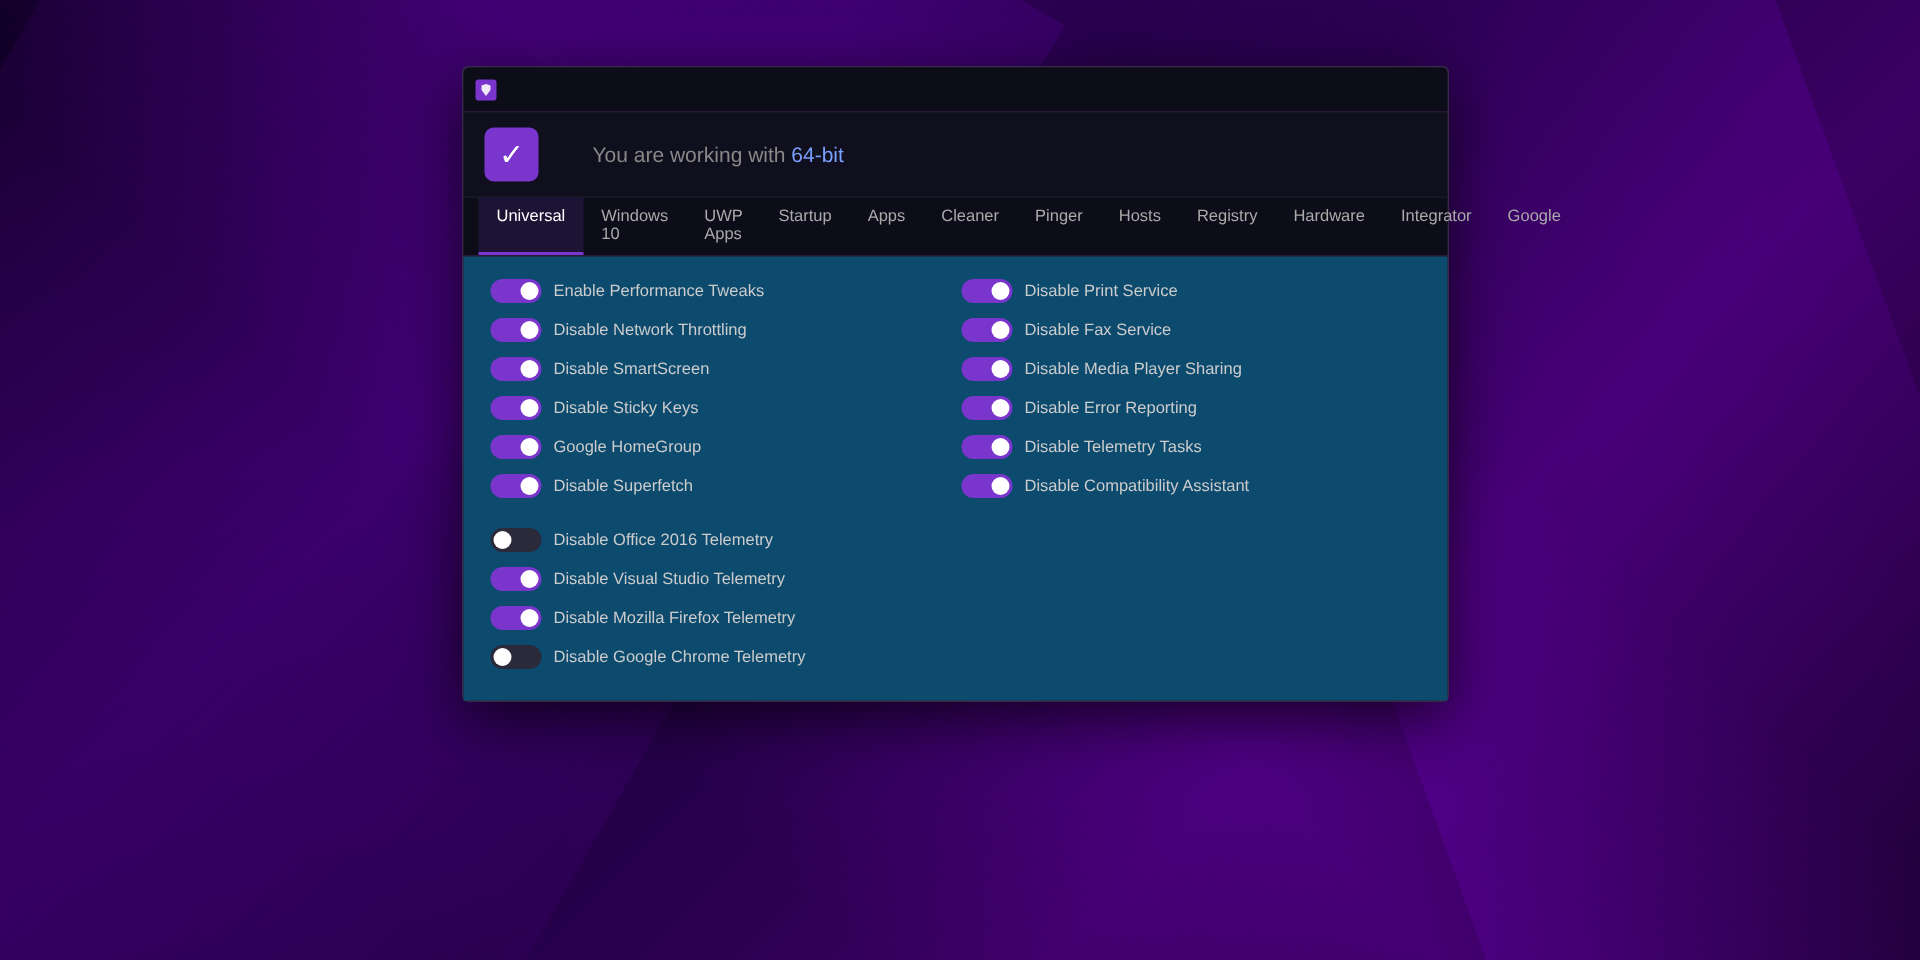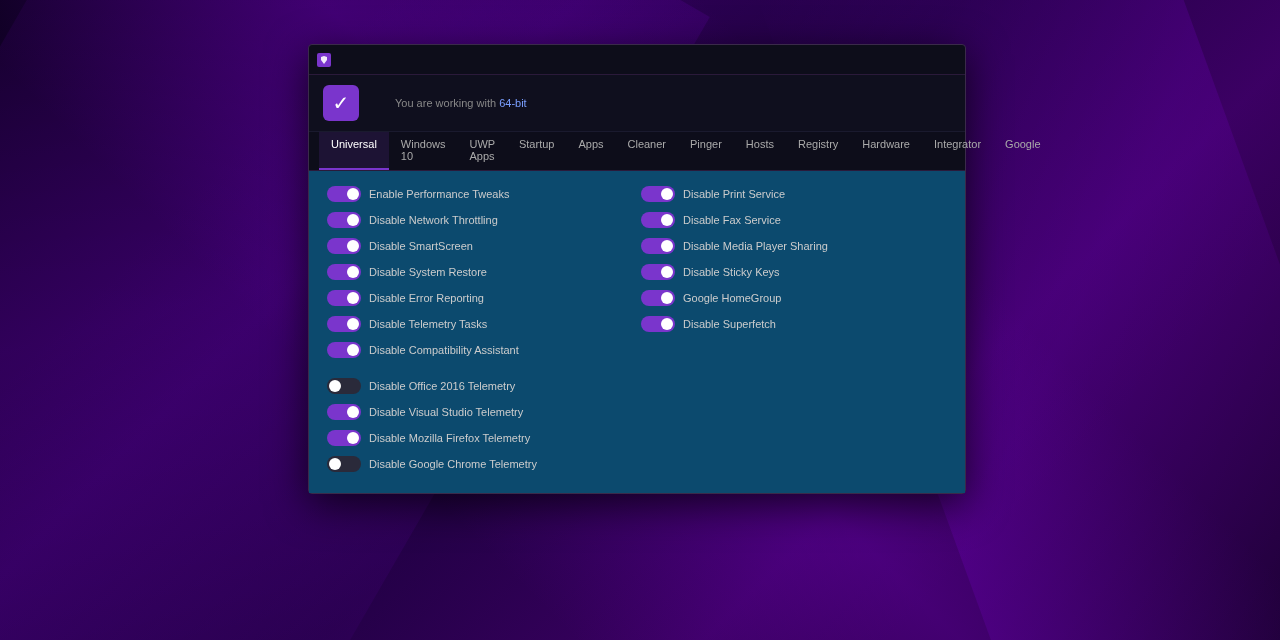--- a/index.html
+++ b/index.html
@@ -174,21 +174,21 @@
     }
 
     .app-version {
       color: #888;
       font-size: 10px;
     }
 
     .app-info {
       margin-left: 8px;
       color: #888;
-      font-size: 11px;
+      font-size: 14px;
       line-height: 1.5;
     }
 
     .app-info .highlight { color: #7a9fff; }
 
     
     .nav-tabs {
       display: flex;
       background: #0d0d1a;
       padding: 0 10px;
@@ -357,24 +357,20 @@
         <div class="toggle-row">
           <div class="toggle on"></div>
           <span class="toggle-label">Disable SmartScreen</span>
         </div>
         <div class="toggle-row">
           <div class="toggle on"></div>
           <span class="toggle-label">Disable Media Player Sharing</span>
         </div>
         <div class="toggle-row">
           <div class="toggle on"></div>
-          <span class="toggle-label">Disable System Restore</span>
-        </div>
-        <div class="toggle-row">
-          <div class="toggle on"></div>
           <span class="toggle-label">Disable Sticky Keys</span>
         </div>
         <div class="toggle-row">
           <div class="toggle on"></div>
           <span class="toggle-label">Disable Error Reporting</span>
         </div>
         <div class="toggle-row">
           <div class="toggle on"></div>
           <span class="toggle-label">Google HomeGroup</span>
         </div>

